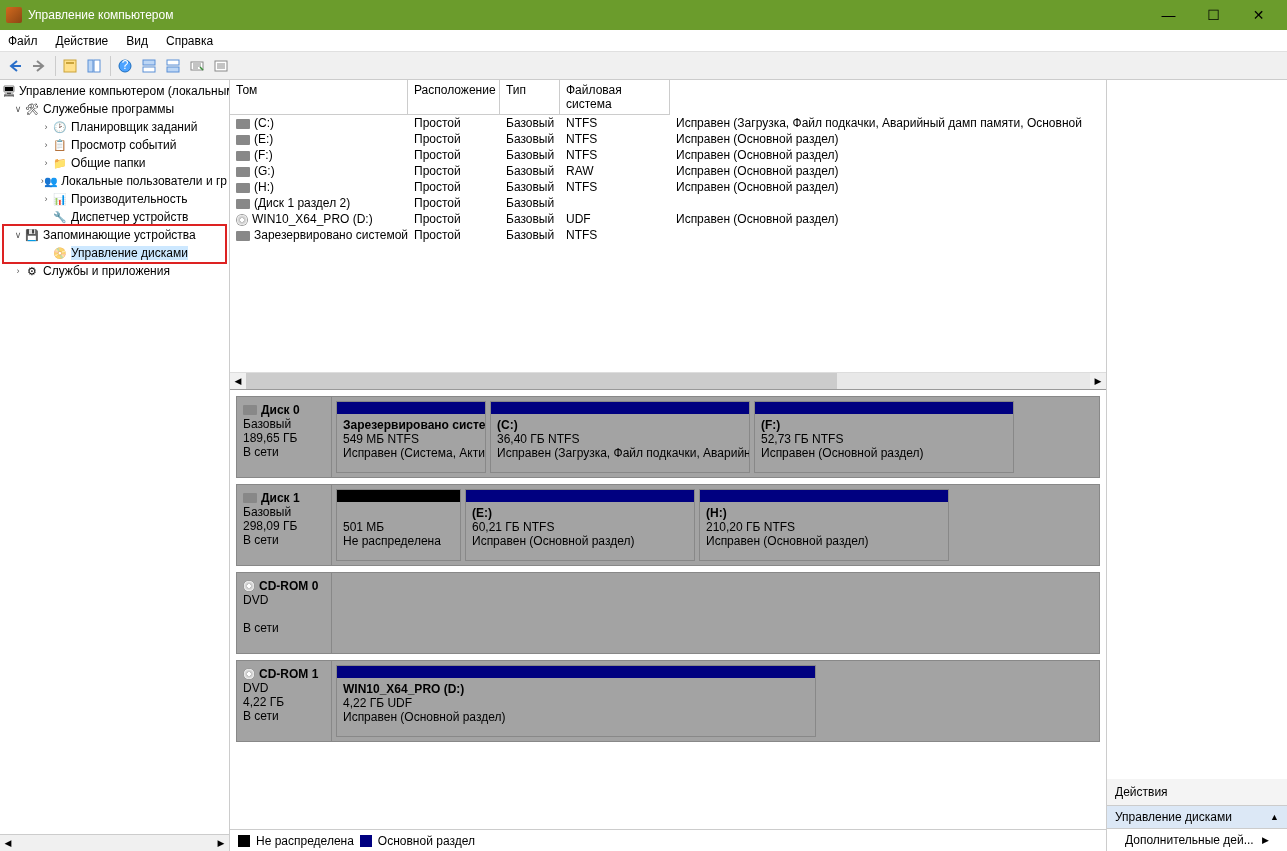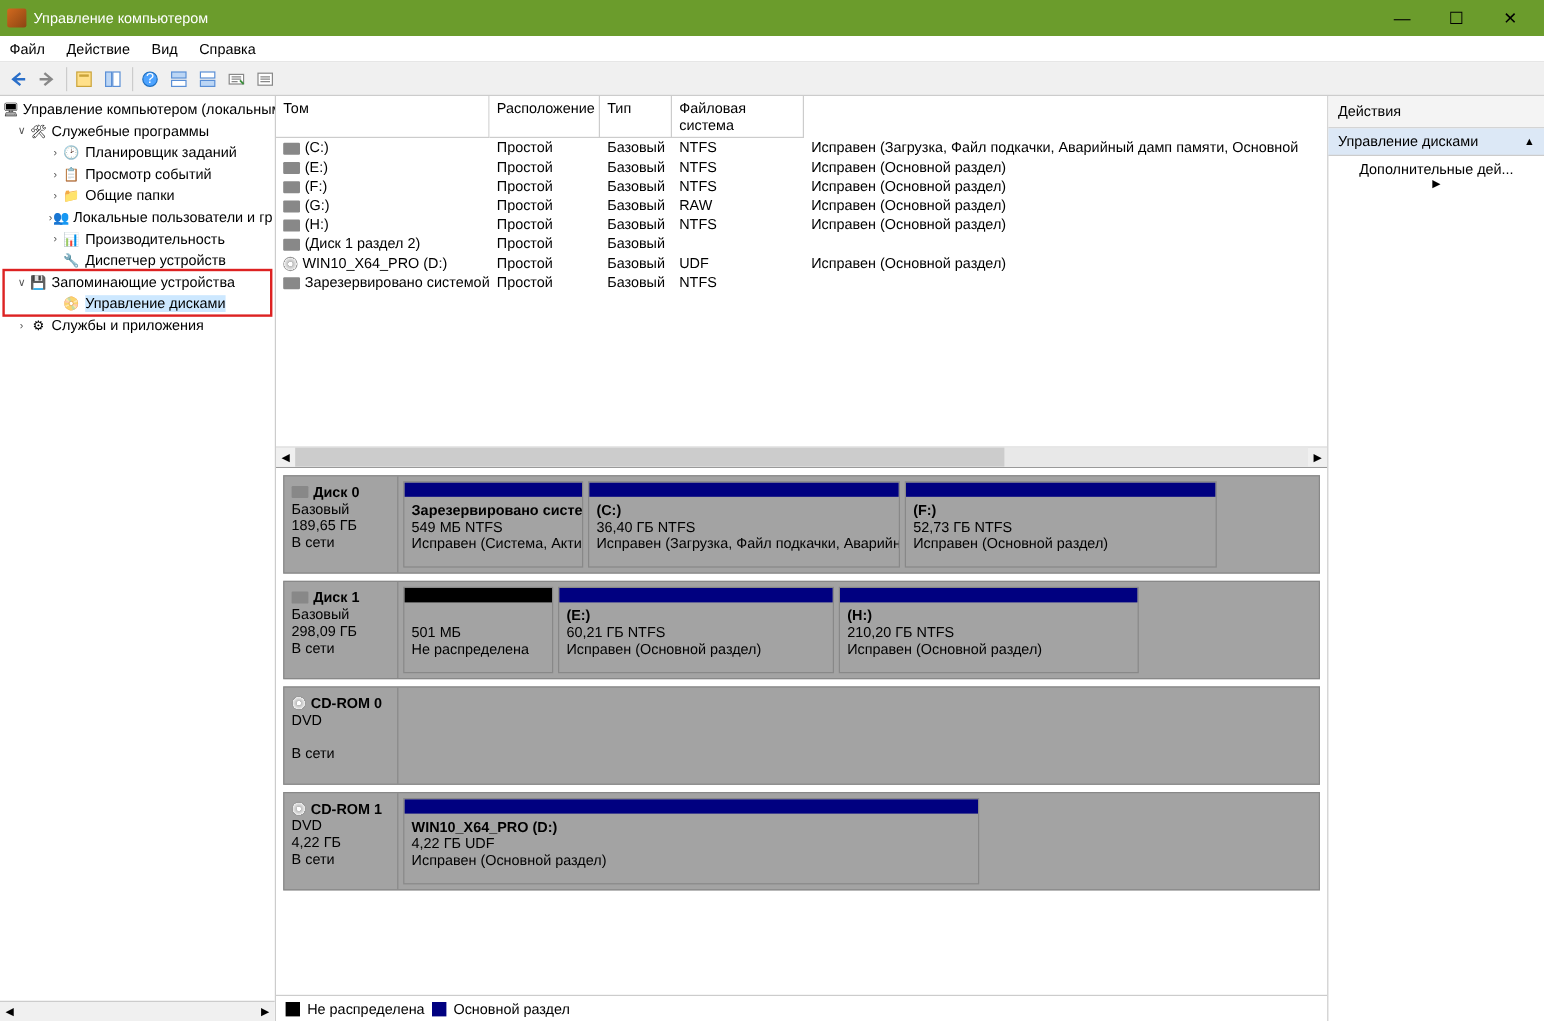--- a/index.html
+++ b/index.html
@@ -44,24 +44,24 @@
 .disk-info .dicon { width: 14px; height: 10px; background: #888; margin-right: 4px; border-radius: 1px; }
 .disk-info .dicon.cd { background: radial-gradient(circle,#fff 20%,#bbb 22%,#eee 60%,#999 62%); border-radius: 50%; height: 12px; width: 12px; }
 .disk-parts { flex: 1; display: flex; padding: 4px; gap: 4px; }
 .part { border: 1px solid #888; display: flex; flex-direction: column; overflow: hidden; }
 .part .pbar { height: 12px; background: #000080; }
 .part .pbar.black { background: #000; }
 .part .pbody { padding: 4px 6px; flex: 1; white-space: nowrap; overflow: hidden; }
 .part .ptitle { font-weight: bold; }
 .legend { height: 22px; border-top: 1px solid #ccc; display: flex; align-items: center; padding: 0 8px; gap: 6px; }
 .legend .swatch { width: 12px; height: 12px; display: inline-block; }
-.right-pane { width: 180px; display: flex; flex-direction: column; }
+.right-pane { width: 180px; display: flex; flex-direction: column; justify-content: flex-end; }
 .right-pane .actions-hdr { padding: 6px 8px; font-weight: 400; border-bottom: 1px solid #ccc; background: #f4f4f4; }
 .right-pane .actions-sub { background: #dce8f6; padding: 4px 8px; display: flex; justify-content: space-between; align-items: center; border-bottom: 1px solid #ccc; }
-.right-pane .actions-item { padding: 4px 18px; display: flex; justify-content: space-between; align-items: center; flex-direction: column; }
+.right-pane .actions-item { padding: 4px 18px; display: flex; justify-content: space-between; align-items: center; }
 .right-pane .chev { font-size: 9px; }
 .highlight-box { position: absolute; border: 2px solid #d22; pointer-events: none; }
 </style>
 </head>
 <body>
 
 <div class="titlebar">
   <div class="app-icon"></div>
   <div class="title">Управление компьютером</div>
   <div class="winbtn">—</div>

